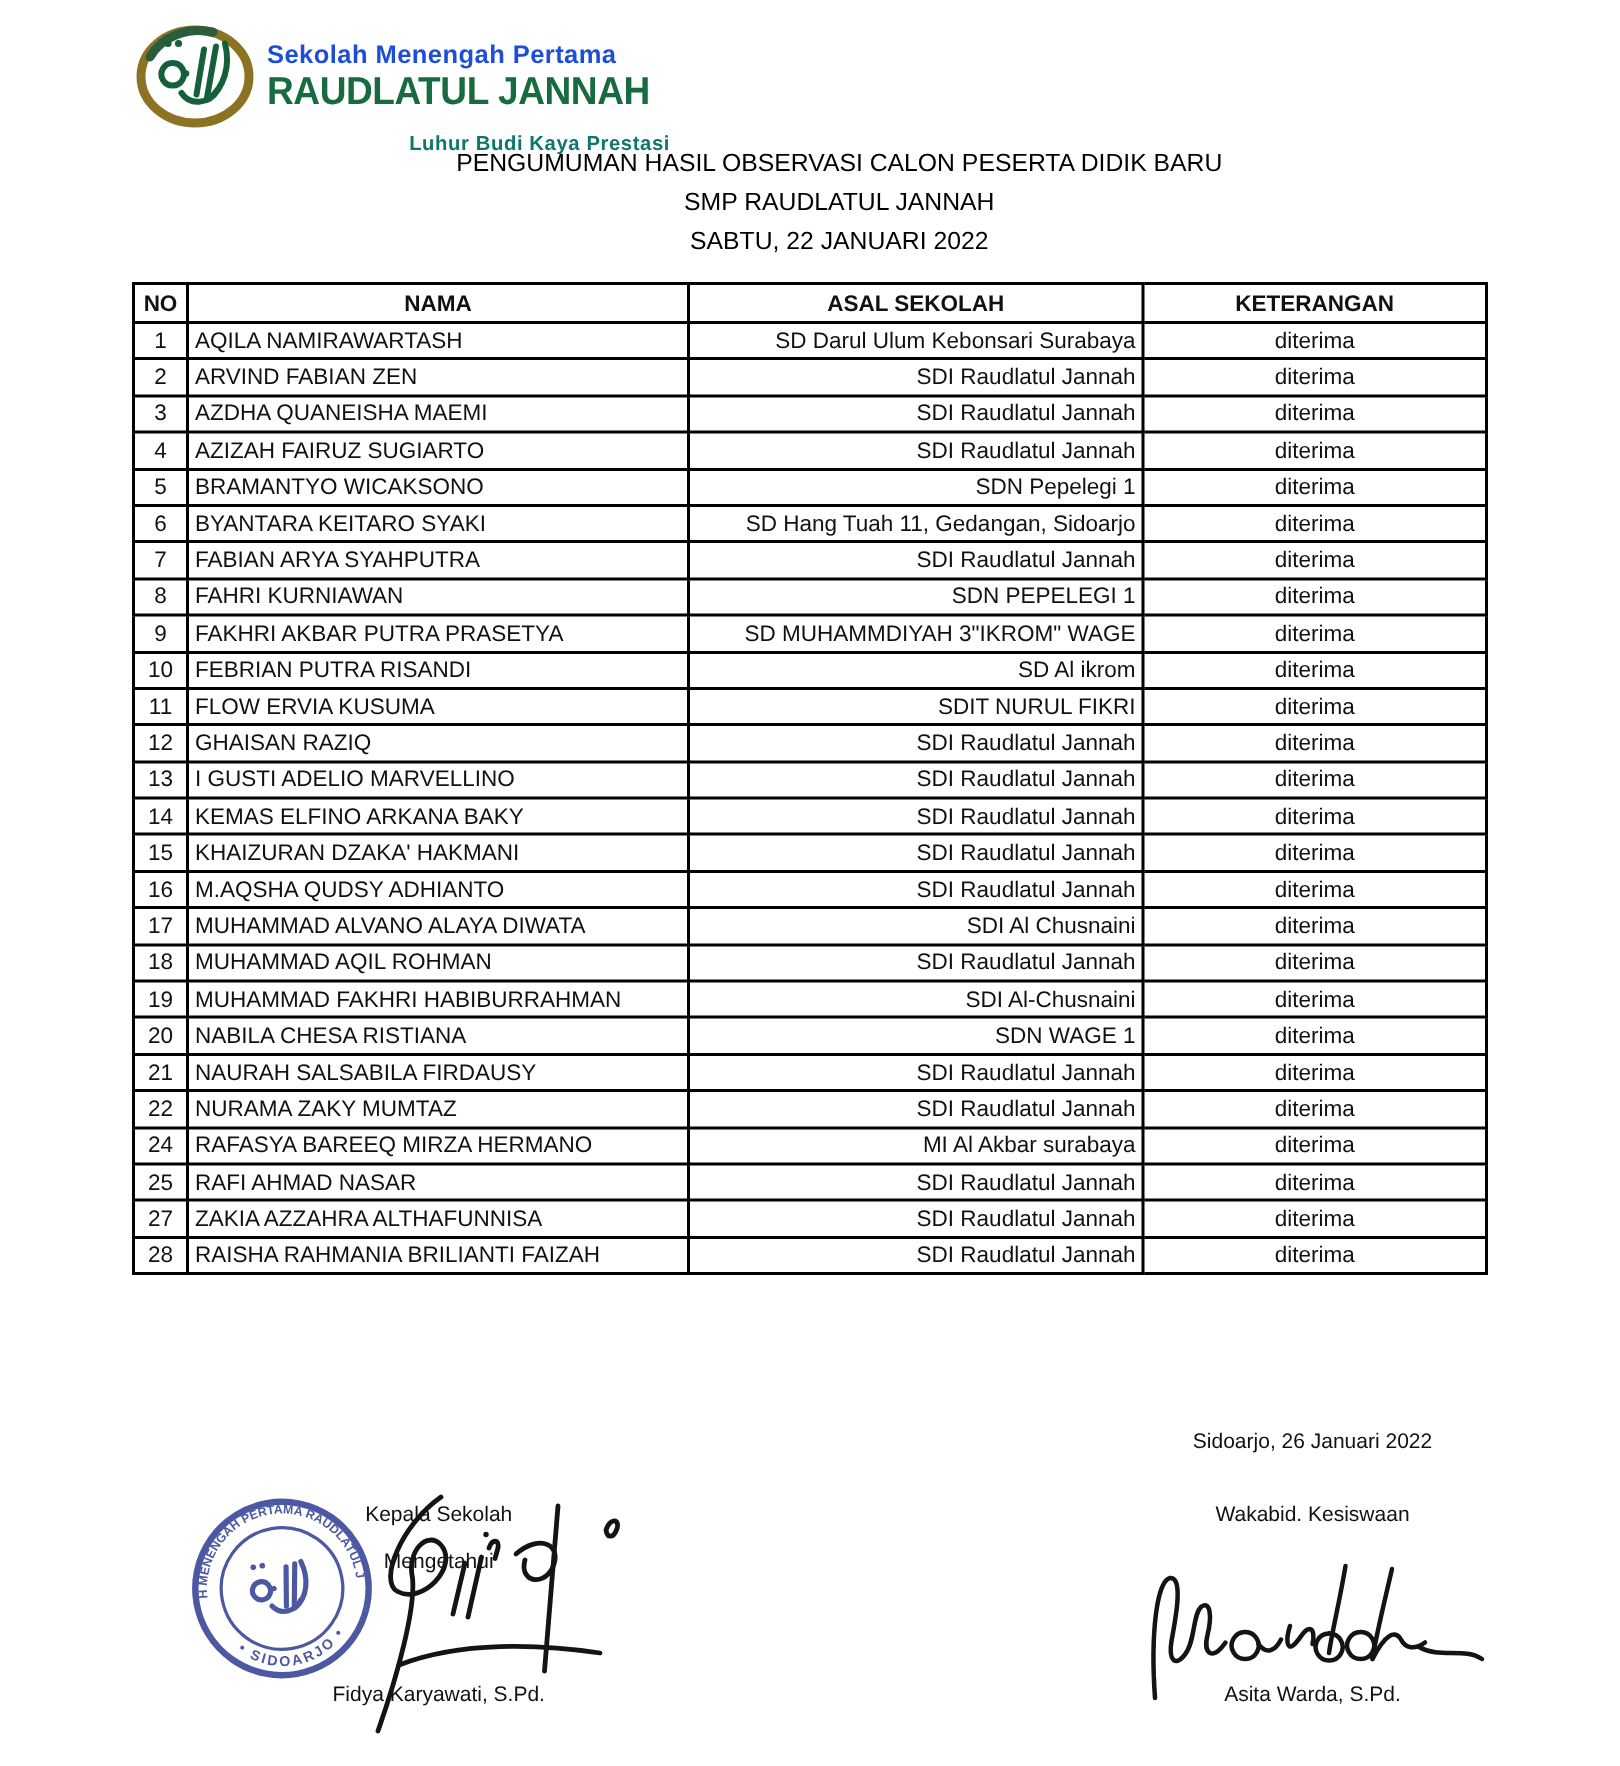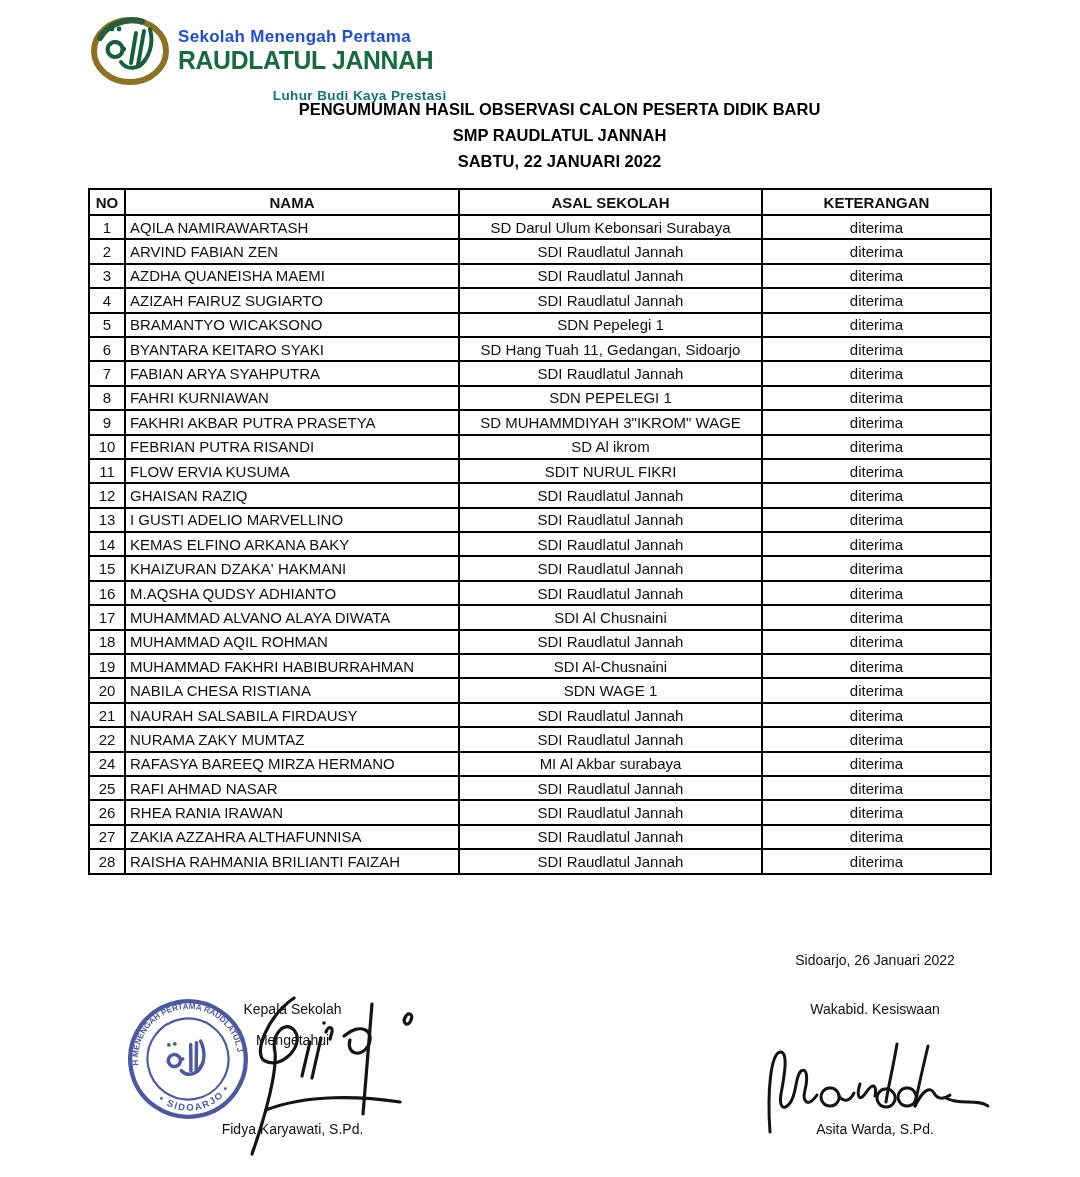--- a/index.html
+++ b/index.html
@@ -10,32 +10,32 @@
   
   .logo-wrap { position:absolute; left:90px; top:16px; display:flex; align-items:flex-start; }
   .logo-badge { width:80px; height:70px; }
   .logo-text { margin-left:8px; padding-top:11px; }
   .logo-subtitle { color:#1d4ed8; font-weight:bold; font-size:17px; letter-spacing:.3px; }
   .logo-name { color:#176B3F; font-weight:800; font-size:26px; letter-spacing:-.3px;
                transform:scaleX(.95); transform-origin:left; line-height:24px; margin-top:1px; }
   .logo-tagline { color:#0f766e; font-weight:bold; font-size:13.5px; letter-spacing:.4px; margin-top:16px;text-align:right; }
 
   .title-block { position:absolute; left:0; top:96px; width:1080px; text-align:center; }
-  .title-line { font-weight:bold; font-size:16.5px; line-height:26px; color:#000;padding-left:39px; }
+  .title-line { font-weight:normal; font-size:16.5px; line-height:26px; color:#000;padding-left:39px; }
 
   
   table.results { position:absolute; left:88px; top:188px; width:902px;
                   border-collapse:collapse; table-layout:fixed; }
   table.results th, table.results td { border:2px solid #000; font-size:15px; overflow:hidden; white-space:nowrap; }
   table.results th { height:26px; font-weight:bold; text-align:center; padding:1px 2px; }
   table.results td { height:24.4px; padding:1px 4px; }
   col.c0 { width:36px; } col.c1 { width:334px; } col.c2 { width:303px; } col.c3 { width:229px; }
   td.c-no  { text-align:center; padding:1px 2px; }
   td.c-nama{ text-align:left; }
-  td.c-asal{ text-align:center; }
+  td.c-asal{ text-align:right; }
   td.c-ket { text-align:center; }
 
   
   .f-text { position:absolute; font-size:14px; color:#111; text-align:center; }
   .f-date        { left:740px; top:952px;  width:270px; }
   .f-mengetahui  { left:180px; top:1032px;  width:225px; }
   .f-kepsek      { left:180px; top:1001px; width:225px; }
   .f-wakabid     { left:740px; top:1001px; width:270px; }
   .f-name-left   { left:160px; top:1121px; width:265px; }
   .f-name-right  { left:740px; top:1121px; width:270px; }
@@ -230,26 +230,20 @@
         </tr>
         <tr>
           <td class="c-no">24</td>
           <td class="c-nama">RAFASYA BAREEQ MIRZA HERMANO</td>
           <td class="c-asal">MI Al Akbar surabaya</td>
           <td class="c-ket">diterima</td>
         </tr>
         <tr>
           <td class="c-no">25</td>
           <td class="c-nama">RAFI AHMAD NASAR</td>
-          <td class="c-asal">SDI Raudlatul Jannah</td>
-          <td class="c-ket">diterima</td>
-        </tr>
-        <tr>
-          <td class="c-no">26</td>
-          <td class="c-nama">RHEA RANIA IRAWAN</td>
           <td class="c-asal">SDI Raudlatul Jannah</td>
           <td class="c-ket">diterima</td>
         </tr>
         <tr>
           <td class="c-no">27</td>
           <td class="c-nama">ZAKIA AZZAHRA ALTHAFUNNISA</td>
           <td class="c-asal">SDI Raudlatul Jannah</td>
           <td class="c-ket">diterima</td>
         </tr>
         <tr>

